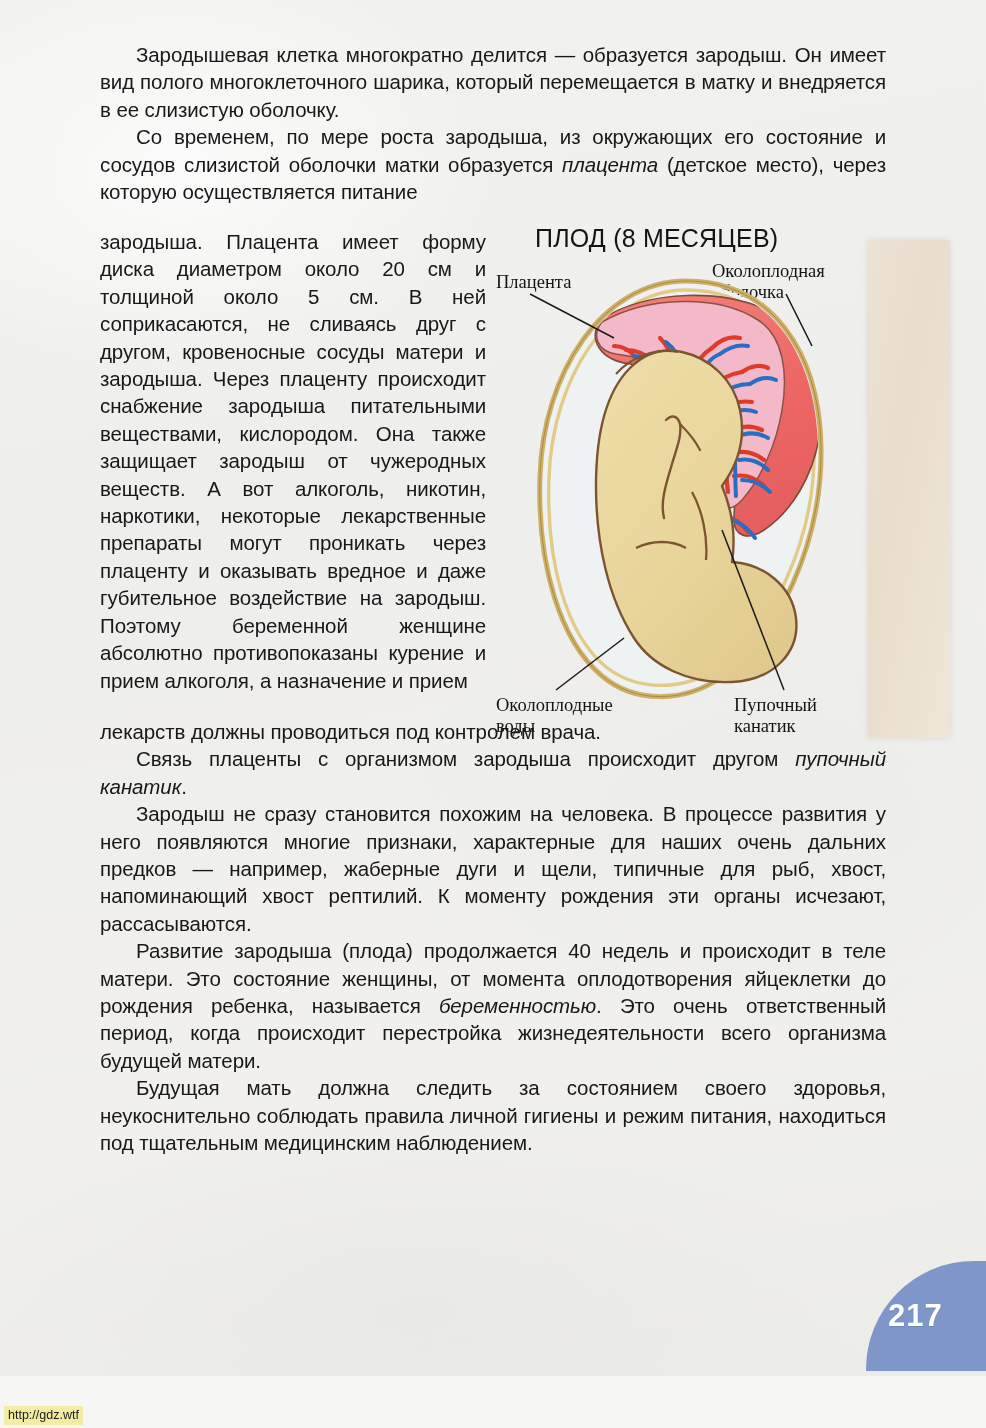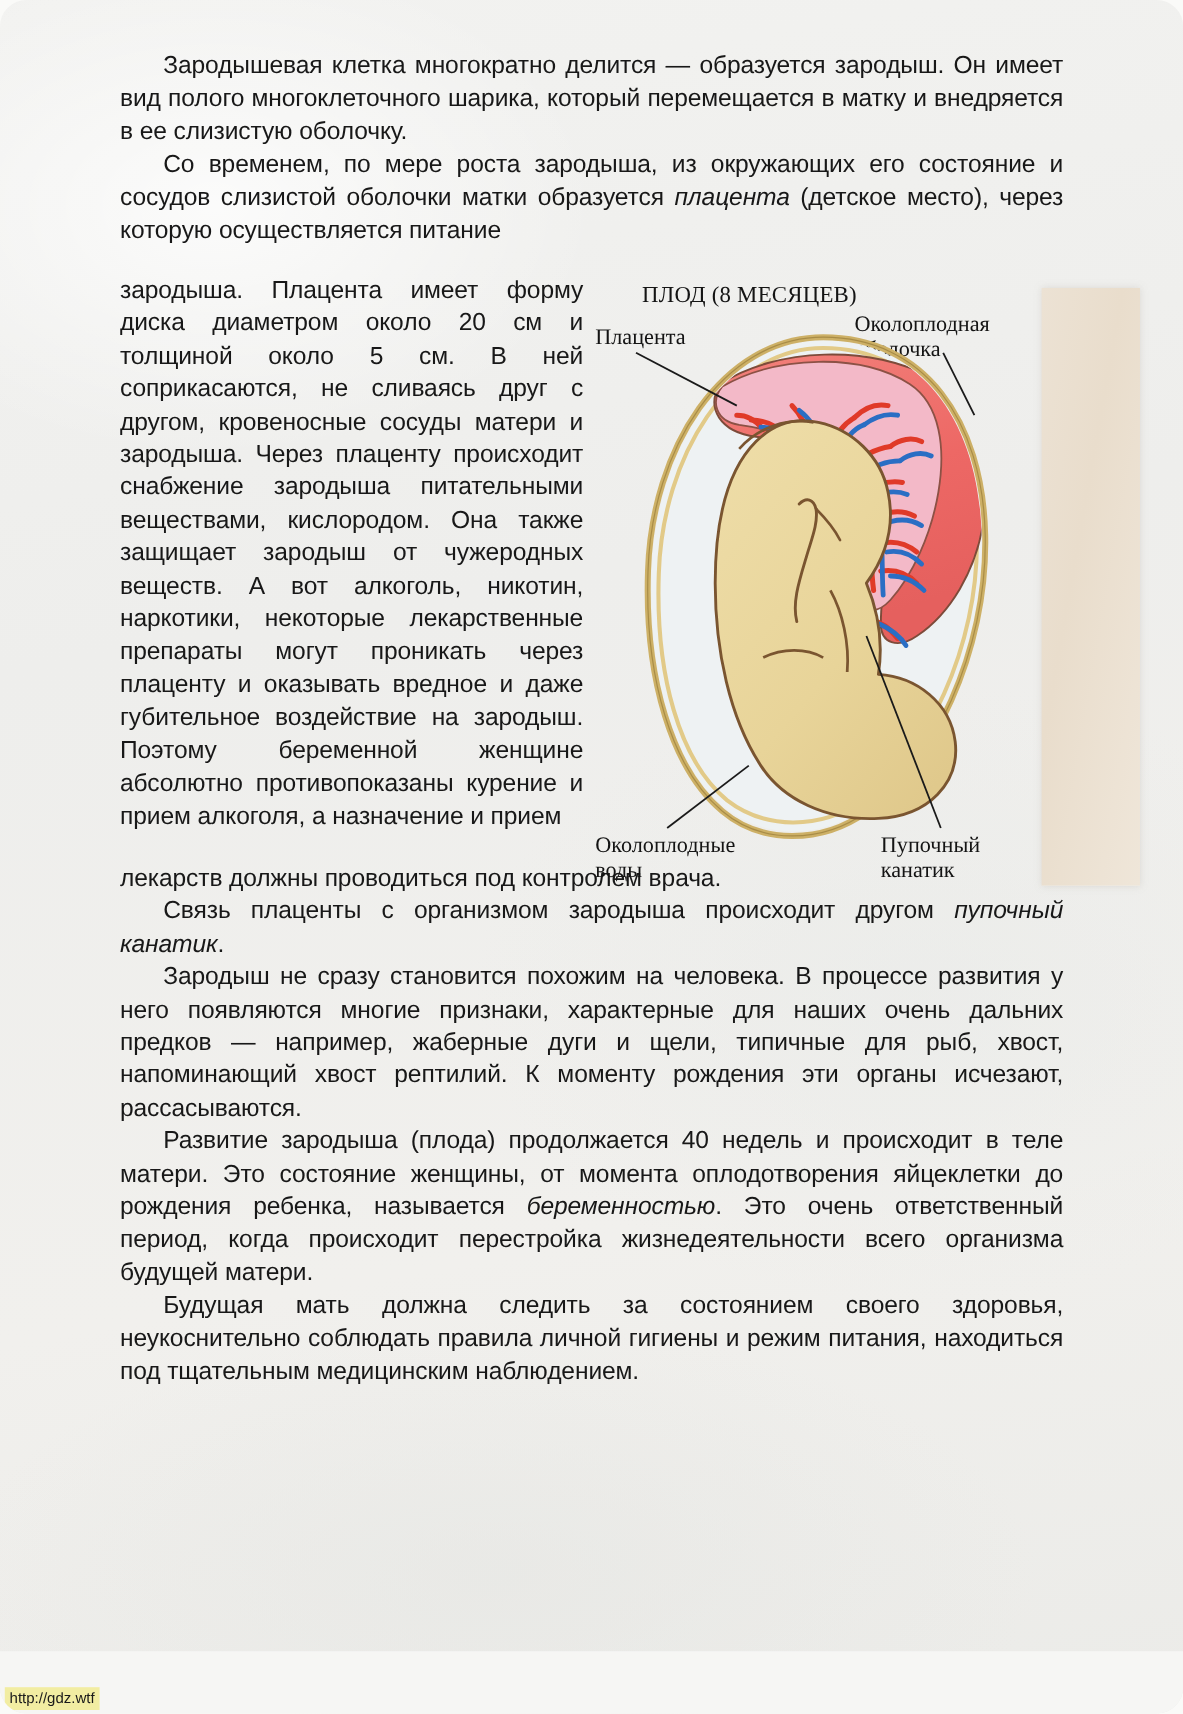--- a/index.html
+++ b/index.html
@@ -8,21 +8,20 @@
     background: #fafaf8;
   }
   .page {
     position: relative;
     width: 986px;
     height: 1428px;
     background: linear-gradient(170deg, #f2f2f0 0%, #eeeeec 35%, #f1f0ed 70%, #ebebe8 100%);
     overflow: hidden;
     font-family: "Liberation Sans", sans-serif;
     color: #1d1d1d;
-    border-radius: 22px;
   }
   
   .page::before {
     content: "";
     position: absolute;
     inset: 0;
     background:
       radial-gradient(ellipse 460px 300px at 18% 12%, rgba(255,255,255,0.75), rgba(255,255,255,0) 70%),
       radial-gradient(ellipse 520px 360px at 78% 58%, rgba(232,234,232,0.55), rgba(255,255,255,0) 72%),
       radial-gradient(ellipse 600px 280px at 42% 92%, rgba(228,229,226,0.5), rgba(255,255,255,0) 75%);
@@ -67,23 +66,23 @@
     position: absolute;
     left: 496px;
     top: 224px;
     width: 392px;
     height: 516px;
     z-index: 3;
   }
   .fig-title {
     position: absolute;
     left: 39px;
-    top: 12px;
-    font-family: Liberation Serif, serif;
-    font-size: 19px;
+    top: 0px;
+    font-family: Liberation Sans, sans-serif;
+    font-size: 25px;
     letter-spacing: 0.2px;
     color: #141414;
     white-space: nowrap;
   }
   .fig-label {
     position: absolute;
     font-family: "Liberation Serif", serif;
     font-size: 18.5px;
     line-height: 21px;
     color: #141414;
@@ -282,17 +281,20 @@
     <div class="textblock t-after">
       <p>лекарств должны проводиться под контролем врача.</p>
       <p class="indent"><span>Связь плаценты с организмом зародыша происходит другом </span><em>пупочный канатик</em><span>.</span></p>
       <p class="indent">Зародыш не сразу становится похожим на человека. В процессе развития у него появляются многие признаки, характерные для наших очень дальних предков — например, жаберные дуги и щели, типичные для рыб, хвост, напоминающий хвост рептилий. К моменту рождения эти органы исчезают, рассасываются.</p>
       <p class="indent"><span>Развитие зародыша (плода) продолжается 40 недель и происходит в теле матери. Это состояние женщины, от момента оплодотворения яйцеклетки до рождения ребенка, называется </span><em>беременностью</em><span>. Это очень ответственный период, когда происходит перестройка жизнедеятельности всего организма будущей матери.</span></p>
       <p class="indent">Будущая мать должна следить за состоянием своего здоровья, неукоснительно соблюдать правила личной гигиены и режим питания, находиться под тщательным медицинским наблюдением.</p>
     </div>
 
   </div>
 
+  <div class="page-badge">
+    <span>217</span>
+  </div>
 
   <div class="bottom-strip"></div>
   <div class="watermark">http://gdz.wtf</div>
 
 </div>
 
 </body></html>

